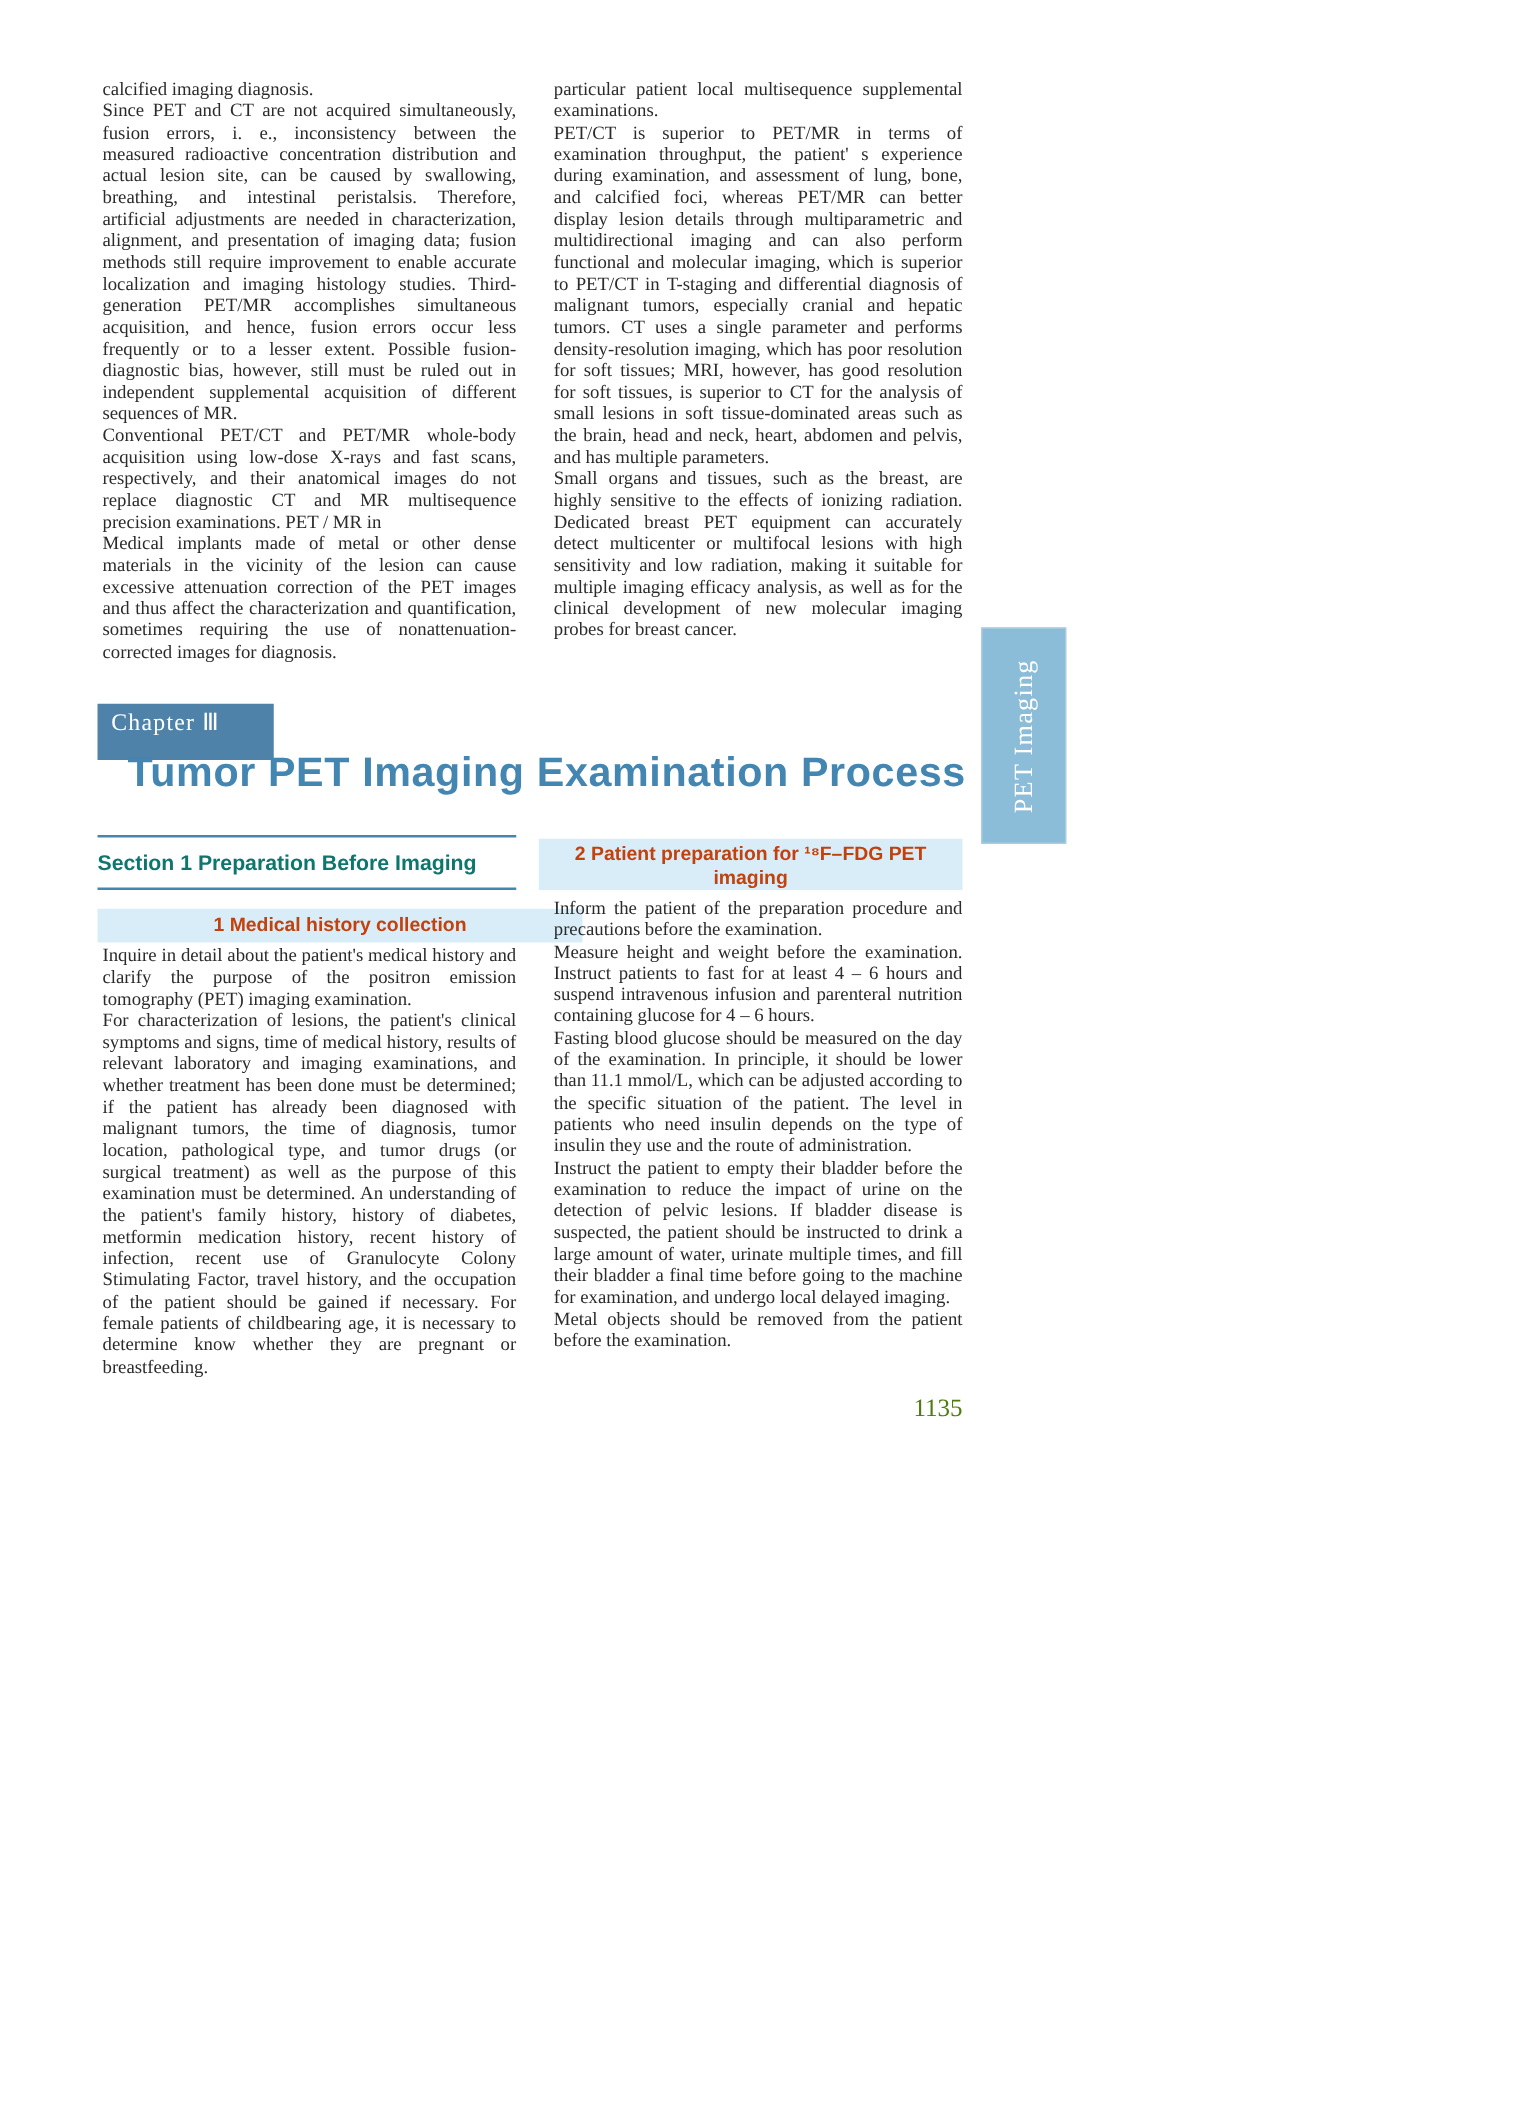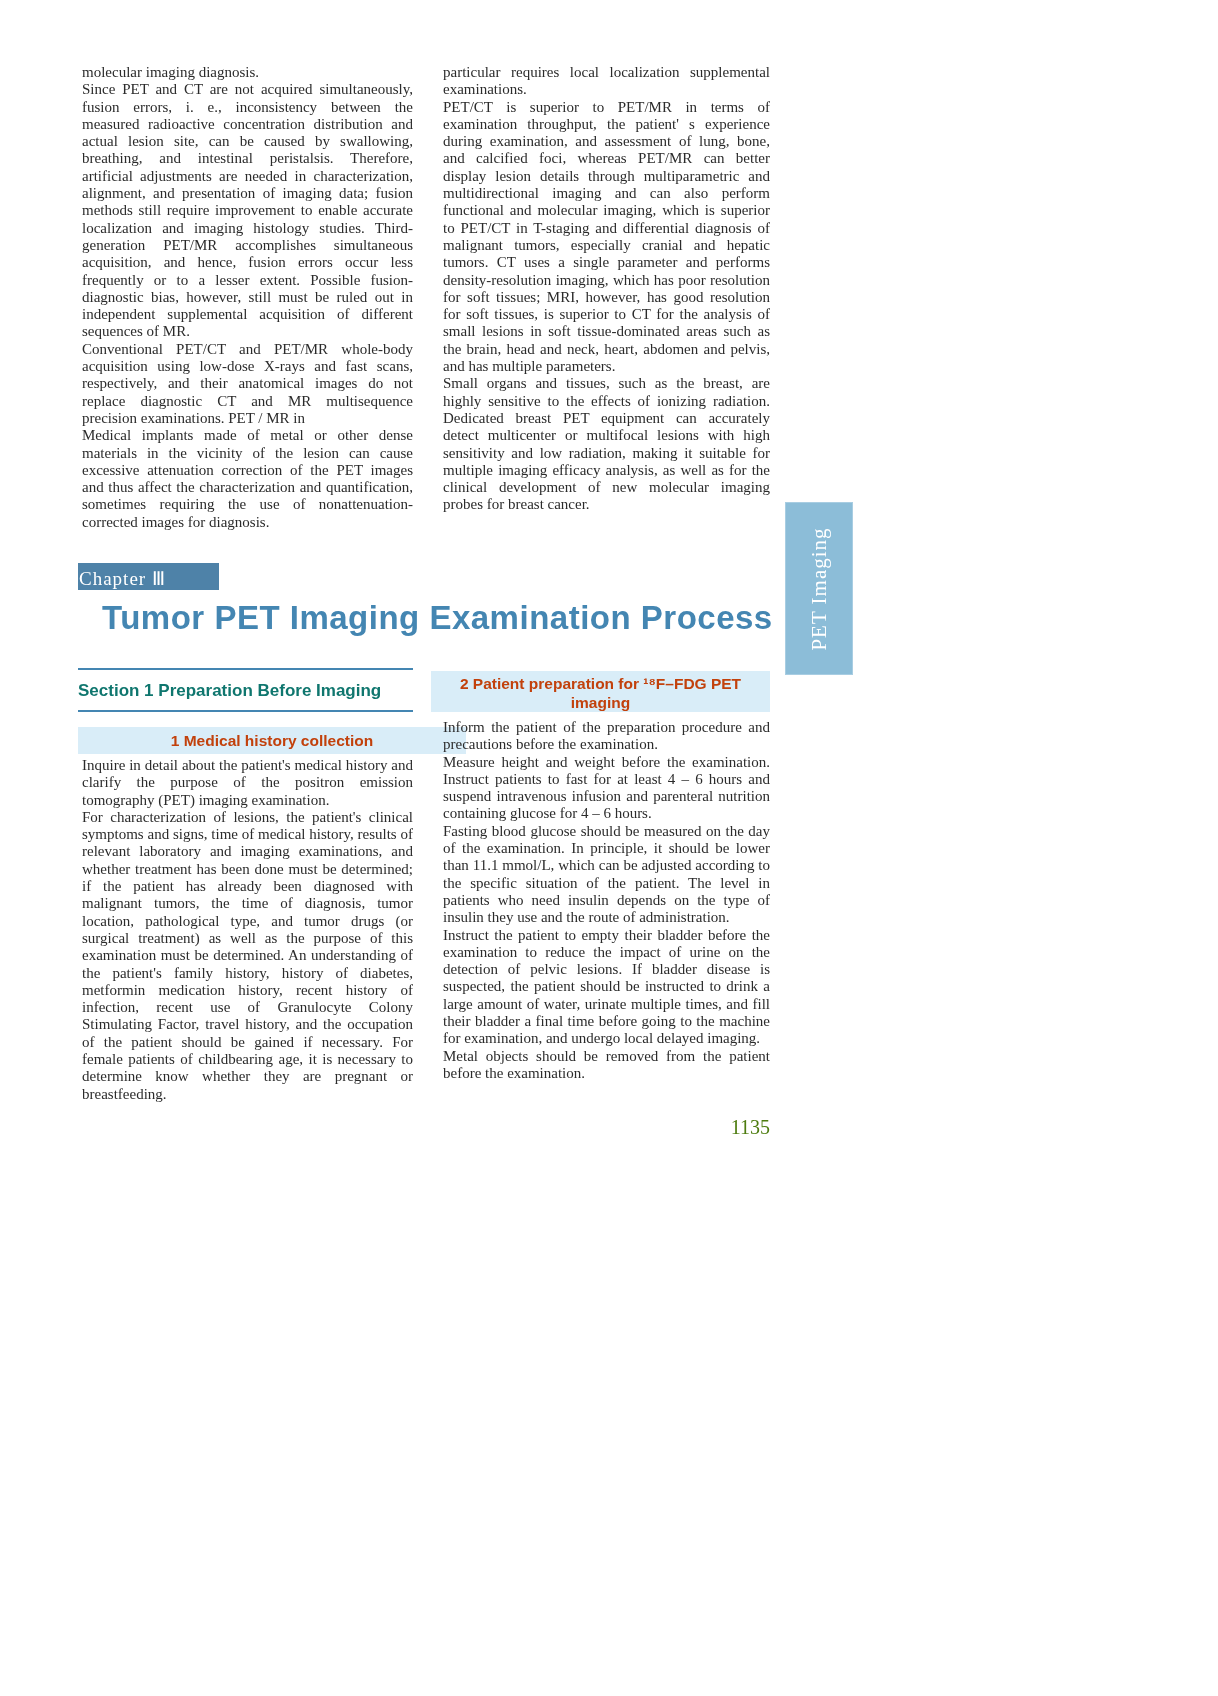--- a/index.html
+++ b/index.html
@@ -19,27 +19,27 @@
     line-height: 17.3px;
     text-align: justify;
   }
   .body-col p { margin: 0; }
   #top-left-col  { left: 82px;  top: 64px; width: 331px; }
   #top-right-col { left: 443px; top: 64px; width: 327px; }
 
   .chapter-banner {
     position: absolute;
     left: 78px; top: 563px;
-    width: 141px; height: 27px;
+    width: 141px; height: 45px;
     background: #4e82a8;
     color: #ffffff;
     font-family: "Liberation Serif", serif;
     font-size: 19px;
     line-height: 31px;
-    padding-left: 1px;
+    padding-left: 11px;
     letter-spacing: 1px;
   }
   .chapter-title {
     position: absolute;
     left: 102px; top: 599px;
     font-family: "Liberation Sans", sans-serif;
     font-weight: bold;
     font-size: 33px;
     color: #4486b2;
     letter-spacing: 0.5px;
@@ -106,28 +106,28 @@
     color: #4d7c0f;
     font-family: "Liberation Serif", serif;
   }
 </style>
 </head>
 <body>
 
 <div class="page">
 
   <div class="body-col" id="top-left-col">
-    <p>molecular imaging diagnosis.</p>
+    <p>calcified imaging diagnosis.</p>
     <p>Since PET and CT are not acquired simultaneously, fusion errors, i. e., inconsistency between the measured radioactive concentration distribution and actual lesion site, can be caused by swallowing, breathing, and intestinal peristalsis. Therefore, artificial adjustments are needed in characterization, alignment, and presentation of imaging data; fusion methods still require improvement to enable accurate localization and imaging histology studies. Third-generation PET/MR accomplishes simultaneous acquisition, and hence, fusion errors occur less frequently or to a lesser extent. Possible fusion-diagnostic bias, however, still must be ruled out in independent supplemental acquisition of different sequences of MR.</p>
     <p>Conventional PET/CT and PET/MR whole-body acquisition using low-dose X-rays and fast scans, respectively, and their anatomical images do not replace diagnostic CT and MR multisequence precision examinations. PET / MR in</p>
     <p>Medical implants made of metal or other dense materials in the vicinity of the lesion can cause excessive attenuation correction of the PET images and thus affect the characterization and quantification, sometimes requiring the use of nonattenuation-corrected images for diagnosis.</p>
   </div>
 
   <div class="body-col" id="top-right-col">
-    <p>particular requires local localization supplemental examinations.</p>
+    <p>particular patient local multisequence supplemental examinations.</p>
     <p>PET/CT is superior to PET/MR in terms of examination throughput, the patient' s experience during examination, and assessment of lung, bone, and calcified foci, whereas PET/MR can better display lesion details through multiparametric and multidirectional imaging and can also perform functional and molecular imaging, which is superior to PET/CT in T-staging and differential diagnosis of malignant tumors, especially cranial and hepatic tumors. CT uses a single parameter and performs density-resolution imaging, which has poor resolution for soft tissues; MRI, however, has good resolution for soft tissues, is superior to CT for the analysis of small lesions in soft tissue-dominated areas such as the brain, head and neck, heart, abdomen and pelvis, and has multiple parameters.</p>
     <p>Small organs and tissues, such as the breast, are highly sensitive to the effects of ionizing radiation. Dedicated breast PET equipment can accurately detect multicenter or multifocal lesions with high sensitivity and low radiation, making it suitable for multiple imaging efficacy analysis, as well as for the clinical development of new molecular imaging probes for breast cancer.</p>
   </div>
 
   <div class="chapter-banner">
     <span>Chapter Ⅲ</span>
   </div>
 
   <div class="chapter-title">Tumor PET Imaging Examination Process</div>
 

